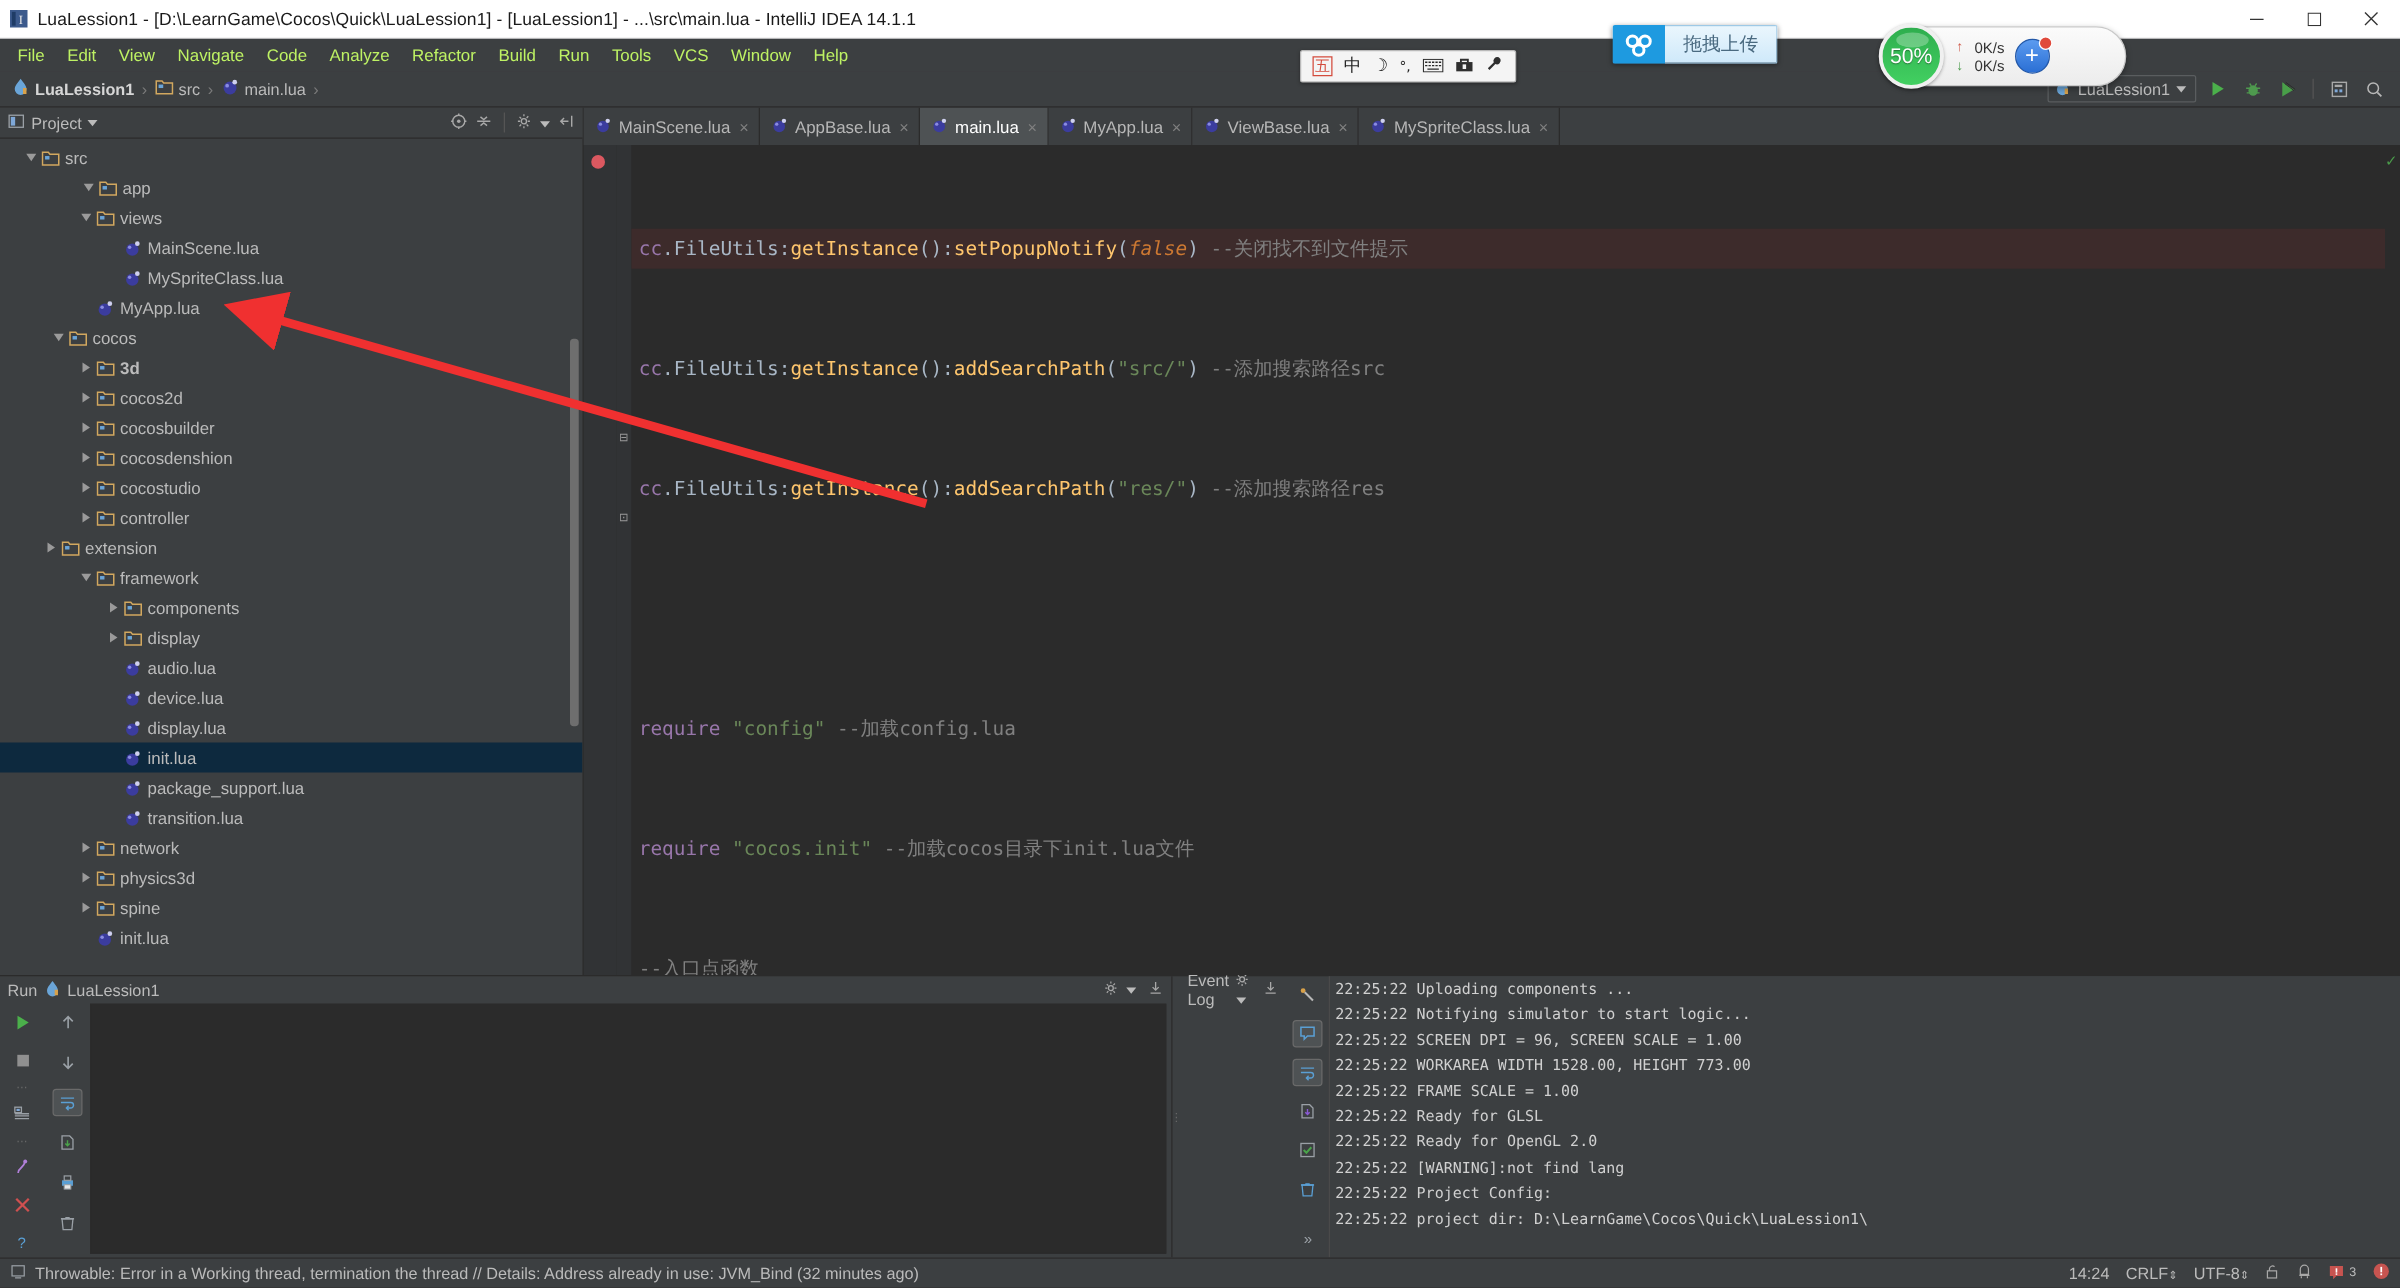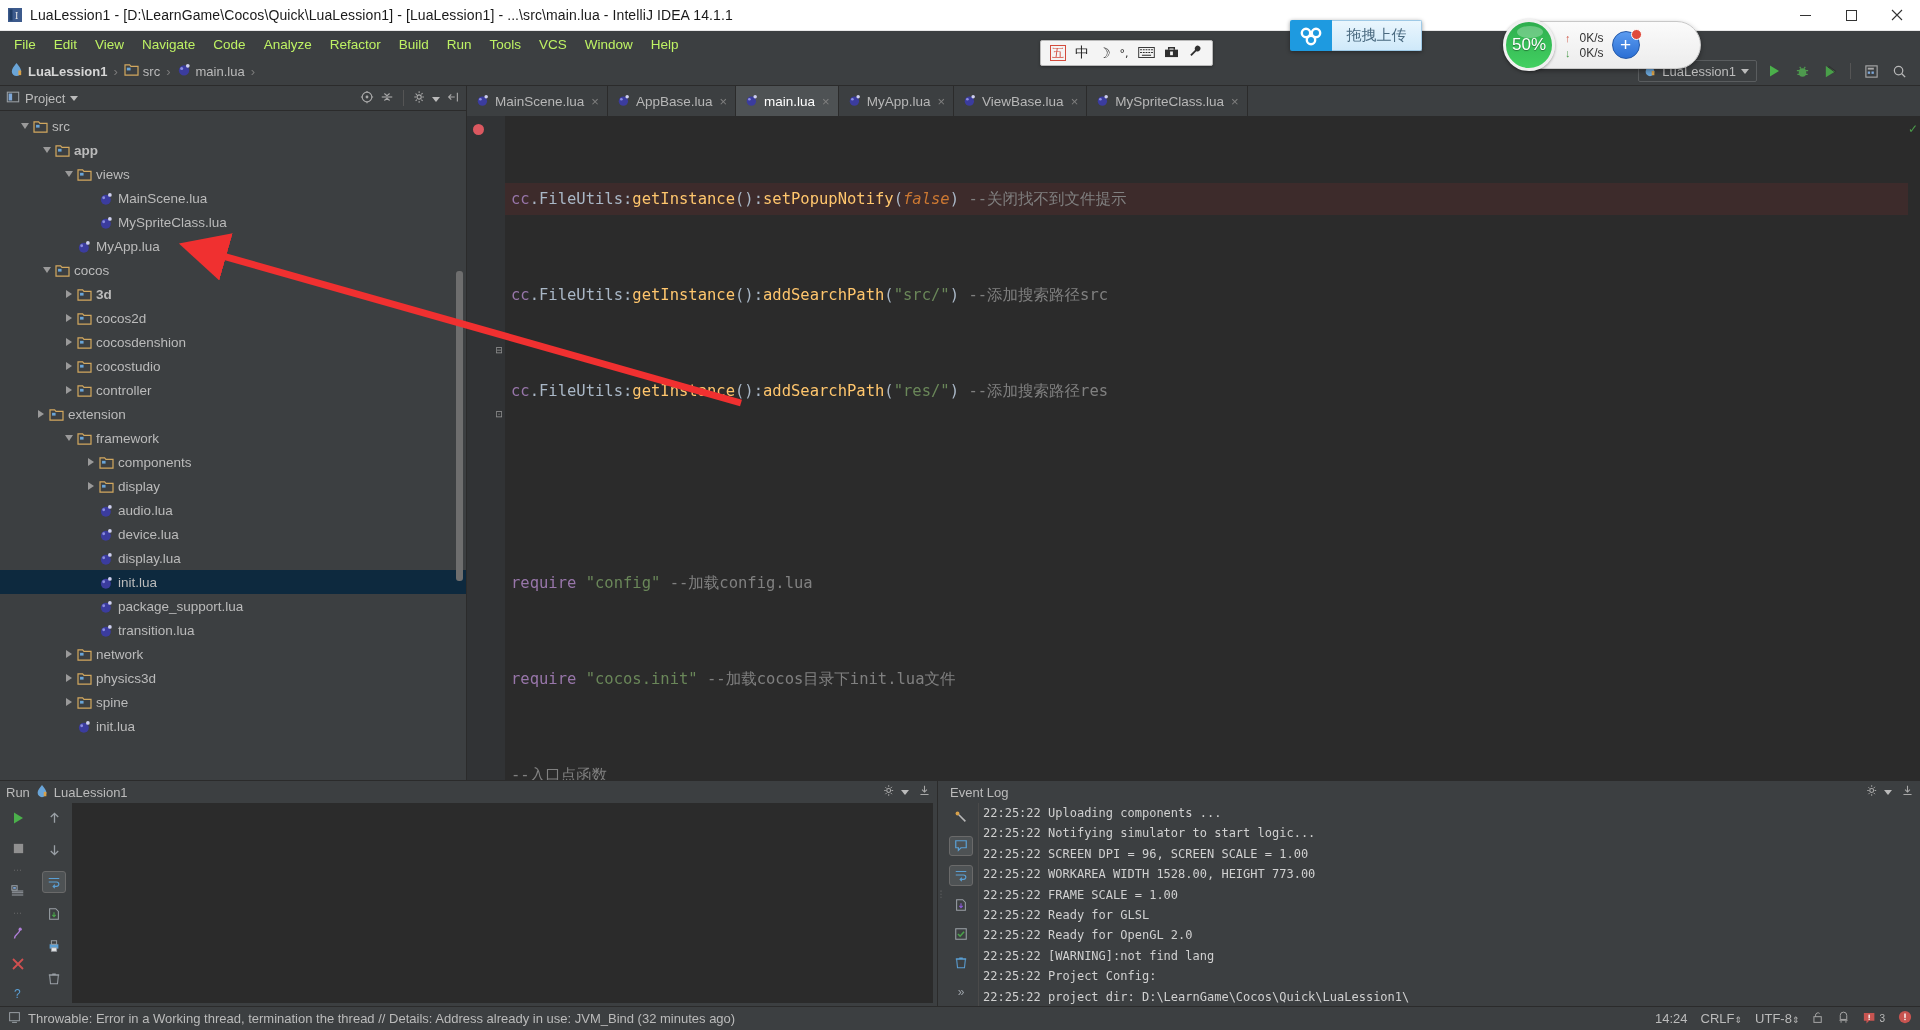--- a/index.html
+++ b/index.html
@@ -120,21 +120,21 @@
   .bp-header{ height:22px; display:flex; align-items:center; gap:5px; padding:0 6px; font-size:13px; flex:0 0 22px;}
   .bp-header-right{ margin-left:auto; display:flex; align-items:center; gap:9px; }
   .runbody{ flex:1; display:flex; min-height:0; }
   .runtools{ width:36px; flex:0 0 36px; display:flex; flex-direction:column; align-items:center; padding-top:4px; gap:8px; }
   .runtools2{ width:36px; flex:0 0 36px; display:flex; flex-direction:column; align-items:center; padding-top:4px; gap:10px; }
   .ricon{ width:24px; height:22px; display:flex; align-items:center; justify-content:center; border-radius:3px;}
   .ricon.on{ background:#4e5254; border:1px solid #6a6a6a;}
   .console{ flex:1; background:#2b2b2b; border:1px solid #2b2b2b; margin:0 4px 3px 0; }
   .dotsep{ width:18px; height:5px; display:flex; align-items:center; justify-content:center; color:#6a6a6a; font-size:9px; letter-spacing:1px;}
 
-  .eventlog{ flex:1; display:flex; flex-direction:column; min-width:0;justify-content:center;}
+  .eventlog{ flex:1; display:flex; flex-direction:row; min-width:0;justify-content:center;}
   .logbody{ flex:1; display:flex; min-height:0; }
   .logtools{ width:34px; flex:0 0 34px; display:flex; flex-direction:column; align-items:center; padding-top:4px; gap:9px;}
   .logtext{
     flex:1; background:#3c3f41; font-family:"DejaVu Sans Mono","Liberation Mono",monospace;
     font-size:12px; line-height:20.4px; color:#d0d0d0; overflow:hidden; padding-left:4px;
     border-left:1px solid #4a4a4a;
   }
   .drag-h{ width:6px; display:flex; align-items:center; justify-content:center; color:#6a6a6a; font-size:9px;}
 
   
@@ -367,21 +367,21 @@
               <span class="tri-d"></span>
             </span>
             <span class="ticon">
               <svg width="15" height="13" viewBox="0 0 16 14">
                 <path d="M1 2h5l1.4 1.6H15V13H1z" fill="none" stroke="#d2a85f" stroke-width="1.3"></path>
                 <rect x="3.2" y="5.2" width="3.8" height="3" fill="#6aa5d8"></rect>
               </svg>
             </span>
             <span class="tlabel">src</span>
           </div>
-          <div class="trow" style="padding-left: 40px; font-weight: bold;">
+          <div class="trow" style="padding-left: 64px;">
             <span class="twist">
               <span class="tri-d"></span>
             </span>
             <span class="ticon">
               <svg width="15" height="13" viewBox="0 0 16 14">
                 <path d="M1 2h5l1.4 1.6H15V13H1z" fill="none" stroke="#d2a85f" stroke-width="1.3"></path>
                 <rect x="3.2" y="5.2" width="3.8" height="3" fill="#6aa5d8"></rect>
               </svg>
             </span>
             <span class="tlabel">app</span>
@@ -459,20 +459,32 @@
             <span class="twist">
               <span class="tri-r"></span>
             </span>
             <span class="ticon">
               <svg width="15" height="13" viewBox="0 0 16 14">
                 <path d="M1 2h5l1.4 1.6H15V13H1z" fill="none" stroke="#d2a85f" stroke-width="1.3"></path>
                 <rect x="3.2" y="5.2" width="3.8" height="3" fill="#6aa5d8"></rect>
               </svg>
             </span>
             <span class="tlabel">cocos2d</span>
+          </div>
+          <div class="trow" style="padding-left: 62px;">
+            <span class="twist">
+              <span class="tri-r"></span>
+            </span>
+            <span class="ticon">
+              <svg width="15" height="13" viewBox="0 0 16 14">
+                <path d="M1 2h5l1.4 1.6H15V13H1z" fill="none" stroke="#d2a85f" stroke-width="1.3"></path>
+                <rect x="3.2" y="5.2" width="3.8" height="3" fill="#6aa5d8"></rect>
+              </svg>
+            </span>
+            <span class="tlabel">cocosbuilder</span>
           </div>
           <div class="trow" style="padding-left: 62px;">
             <span class="twist">
               <span class="tri-r"></span>
             </span>
             <span class="ticon">
               <svg width="15" height="13" viewBox="0 0 16 14">
                 <path d="M1 2h5l1.4 1.6H15V13H1z" fill="none" stroke="#d2a85f" stroke-width="1.3"></path>
                 <rect x="3.2" y="5.2" width="3.8" height="3" fill="#6aa5d8"></rect>
               </svg>

